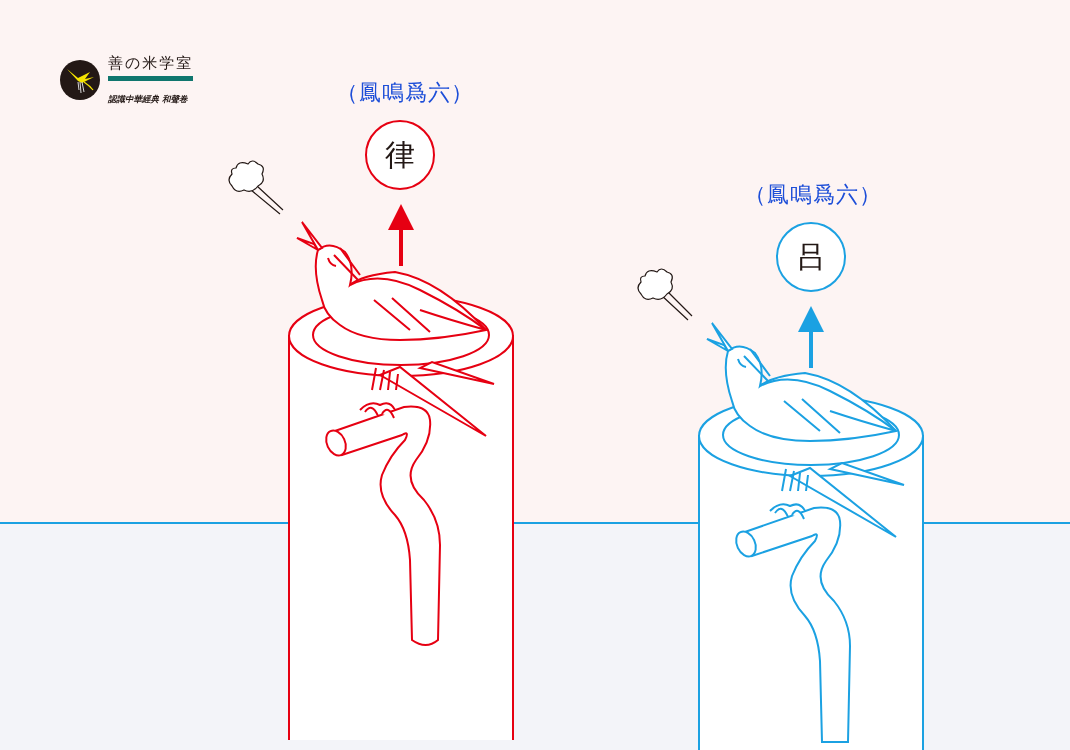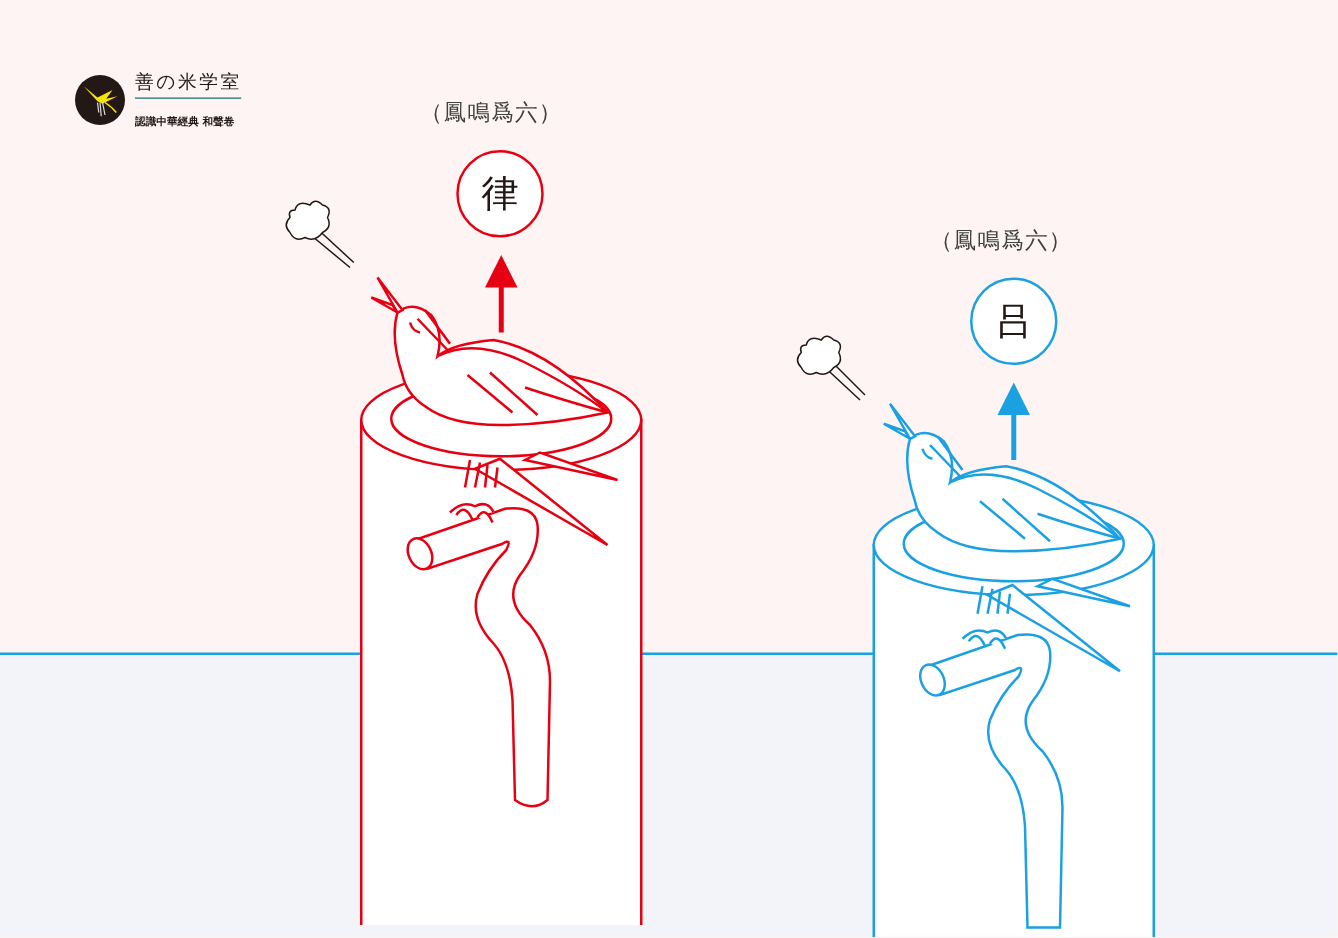--- a/index.html
+++ b/index.html
@@ -20,27 +20,27 @@
     }
     .logo {
       position: absolute; left: 60px; top: 58px; height: 44px;
       display: flex; align-items: center;
     }
     .logo-mark { width: 40px; height: 40px; }
     .logo-text { margin-left: 8px; display: flex; flex-direction: column; }
     .logo-title {
       font-family: "DejaVu Serif", serif; font-size: 15px; color: #231815;
       letter-spacing: 2px; padding-bottom: 3px;
-      border-bottom: 1px solid #0f766e;
+      border-bottom: 5px solid #0f766e;
     }
     .logo-sub {
-      font-size: 8.5px; color: #231815; margin-top: 13px; font-weight: bold;
+      font-size: 8.5px; color: #231815; margin-top: 13px; font-weight: bold; font-style: italic;
     }
     .caption {
-      position: absolute; font-size: 18px; color: #404040;
+      position: absolute; font-size: 22px; color: #1d4ed8;
       white-space: nowrap; letter-spacing: 1px; font-family: Liberation Mono, monospace;
     }
     .note-circle {
       position: absolute; width: 70px; height: 70px; border-radius: 50%;
       background: #ffffff; display: flex; align-items: center; justify-content: center;
       font-size: 30px; color: #231815;
     }
     .note-red { border: 2px solid #e60012; }
     .note-blue { border: 2px solid #1ba1e2; }
     svg.scene { position: absolute; left: 0; top: 0; }

